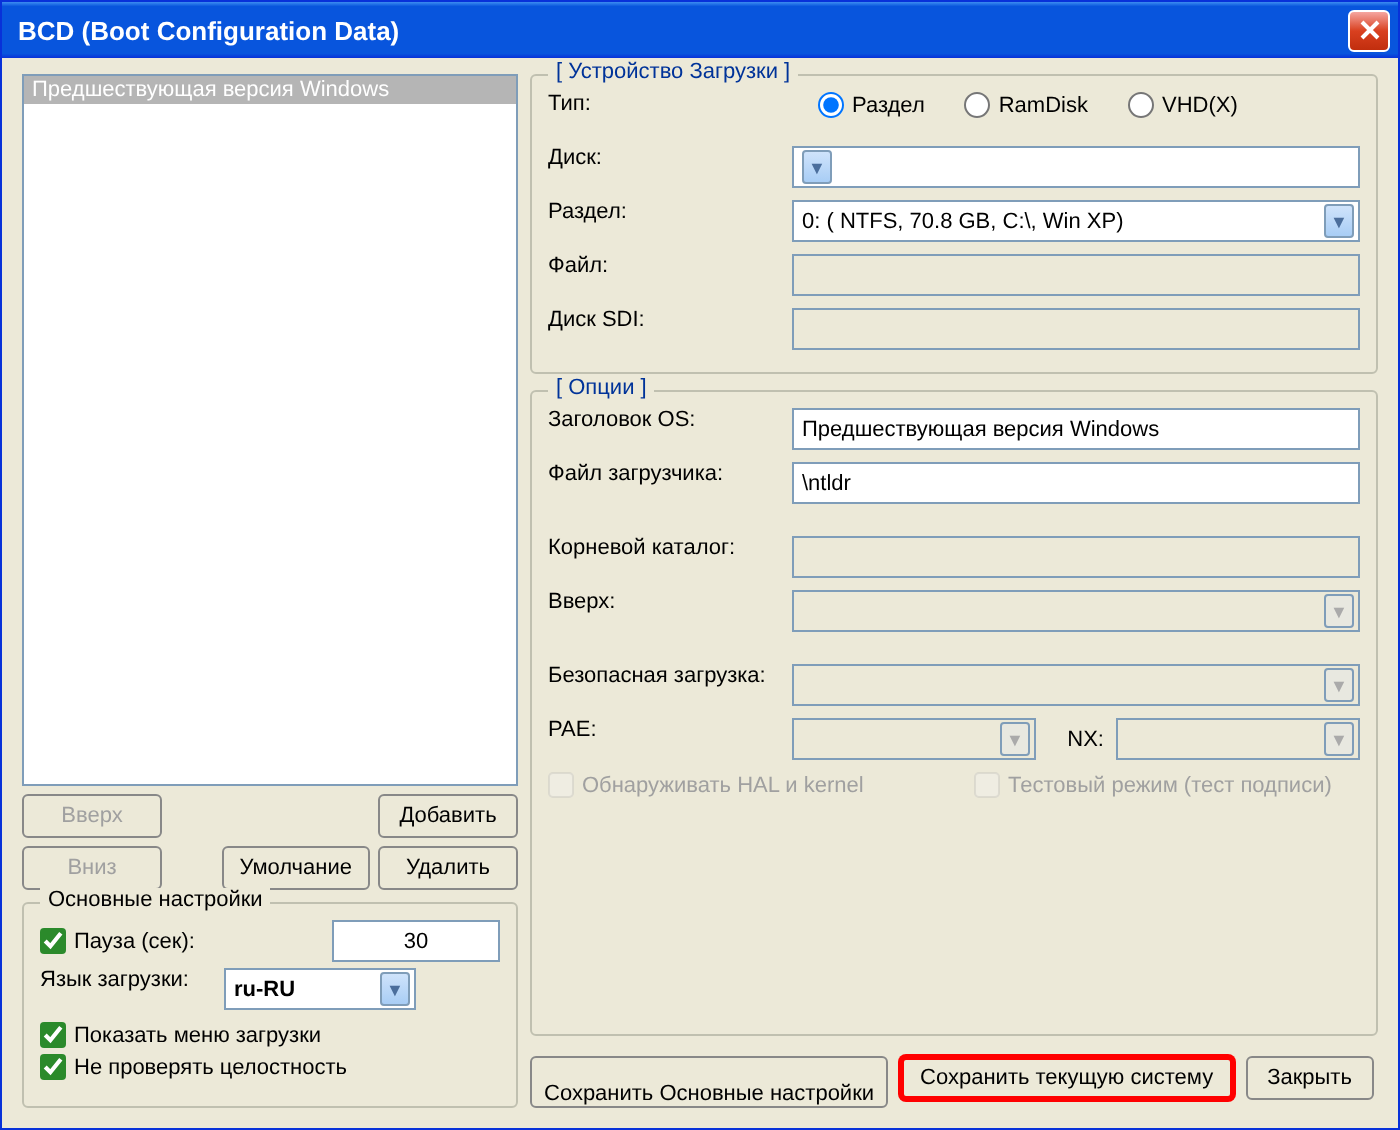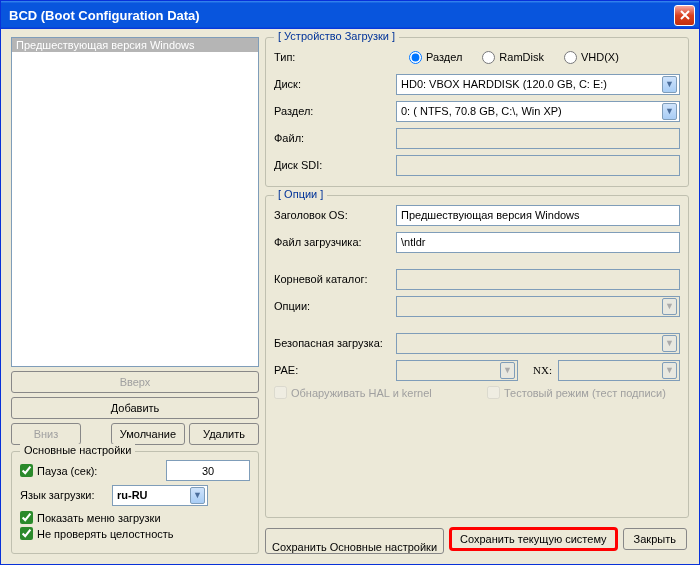--- a/index.html
+++ b/index.html
@@ -65,21 +65,21 @@
   .list-item {
     padding: 1px 4px;
     background: #b5b5b5;
     color: #fff;
   }
   .btn-row {
     display: flex;
     gap: 4px;
     margin-top: 4px;
   }
-  .btn-row.space-between { justify-content: space-between; flex-direction: column; }
+  .btn-row.space-between { justify-content: space-between; }
   button.std {
     font: inherit;
     height: 22px;
     padding: 0 8px;
     background: #ece9d8;
     border: 1px solid #888;
     border-radius: 3px;
     cursor: pointer;
     min-width: 70px;
   }
@@ -101,21 +101,21 @@
   .group-title {
     position: absolute;
     top: -8px;
     left: 8px;
     background: #ece9d8;
     padding: 0 4px;
     color: #003399;
   }
   .form-row {
     display: flex;
-    align-items: center;
+    align-items: flex-start;
     margin-bottom: 5px;
     min-height: 22px;
   }
   .form-row label.lbl {
     width: 122px;
     flex-shrink: 0;
   }
   .form-row .ctrls {
     flex: 1;
     display: flex;
@@ -173,21 +173,21 @@
   .right-col .group { margin-top:0; }
   .right-col .group + .group { margin-top:8px; }
   .bottom-buttons {
     margin-top: 10px;
     display:flex;
     gap:6px;
     justify-content: flex-start;
   }
   .nx-pair { display:flex; align-items:center; gap:6px; flex:1; }
   .nx-pair .combo { flex:1; }
-  .nx-lbl { width:28px; text-align:right;font-family:Liberation Serif, serif; }
+  .nx-lbl { width:28px; text-align:right; }
   .small-input { width: 84px !important; text-align:center; }
   .lang-select { width: 96px !important; font-weight: bold; }
 </style>
 </head>
 <body>
 
 <div class="window">
   <div class="titlebar">
     <span class="title">BCD (Boot Configuration Data)</span>
     <div class="close-btn">
@@ -259,21 +259,20 @@
             <div class="radio-opt">
                 <input type="radio" name="t" style="">
                 <span>VHD(X)</span>
               </div>
           </div>
         </div>
 
         <div class="form-row">
           <label class="lbl">Диск:</label>
           <div class="combo">
-            <span>HD0: VBOX HARDDISK (120.0 GB, C: E:)</span>
             <span class="arrow">▼</span>
           </div>
         </div>
 
         <div class="form-row">
           <label class="lbl">Раздел:</label>
           <div class="combo">
             <span>0: ( NTFS,  70.8 GB, C:\, Win XP)</span>
             <span class="arrow">▼</span>
           </div>
@@ -302,21 +301,21 @@
           <input type="text" value="\ntldr" style="">
         </div>
 
         <div style="height:10px"></div>
 
         <div class="form-row">
           <label class="lbl">Корневой каталог:</label>
           <input type="text" disabled="" style="">
         </div>
         <div class="form-row">
-          <label class="lbl">Опции:</label>
+          <label class="lbl">Вверх:</label>
           <div class="combo disabled">
             <span></span>
               <span class="arrow">▼</span>
           </div>
         </div>
 
         <div style="height:10px"></div>
 
         <div class="form-row">
           <label class="lbl">Безопасная загрузка:</label>

